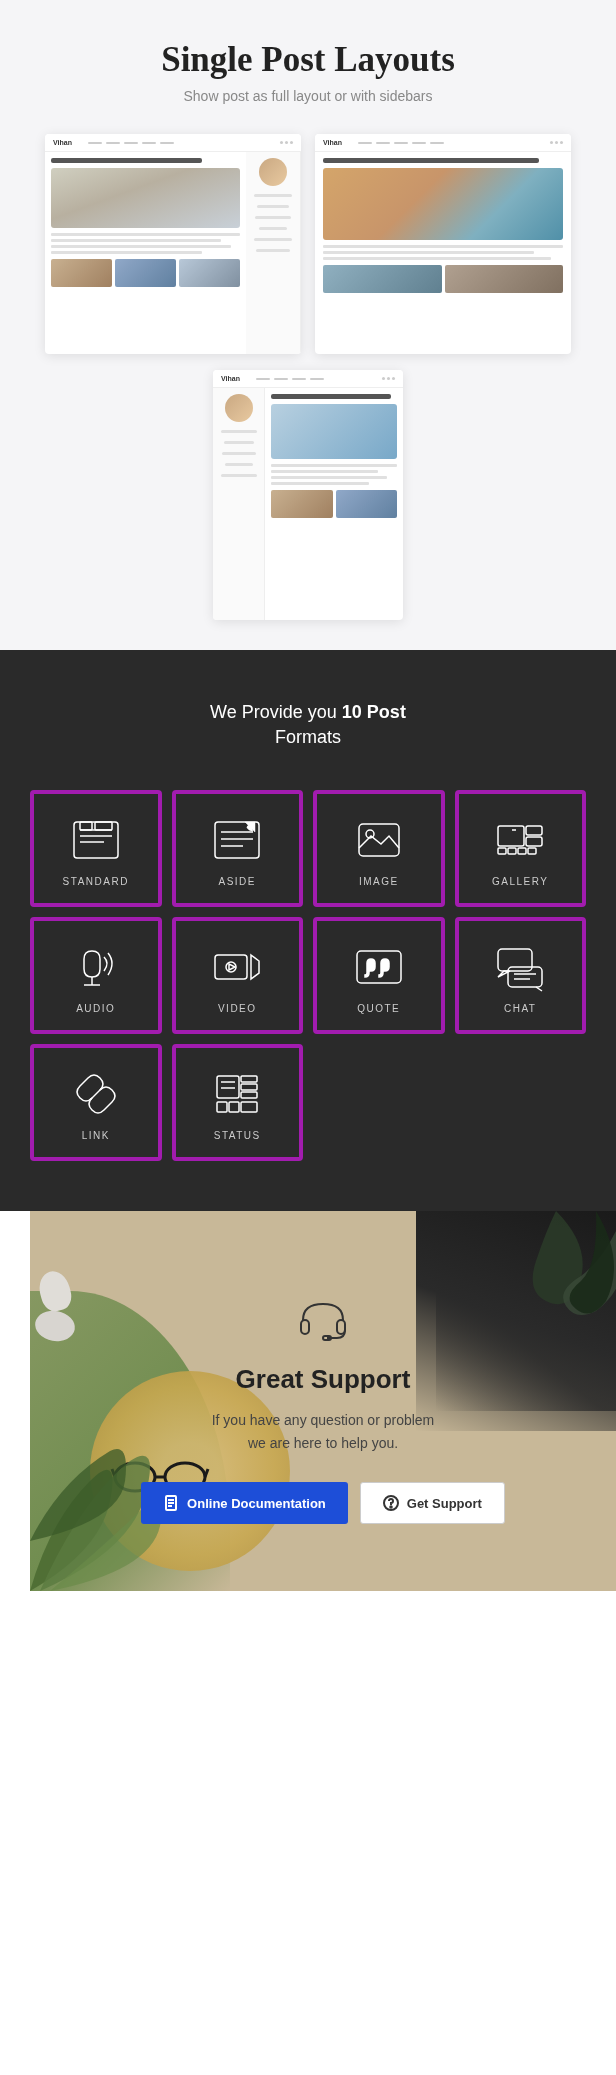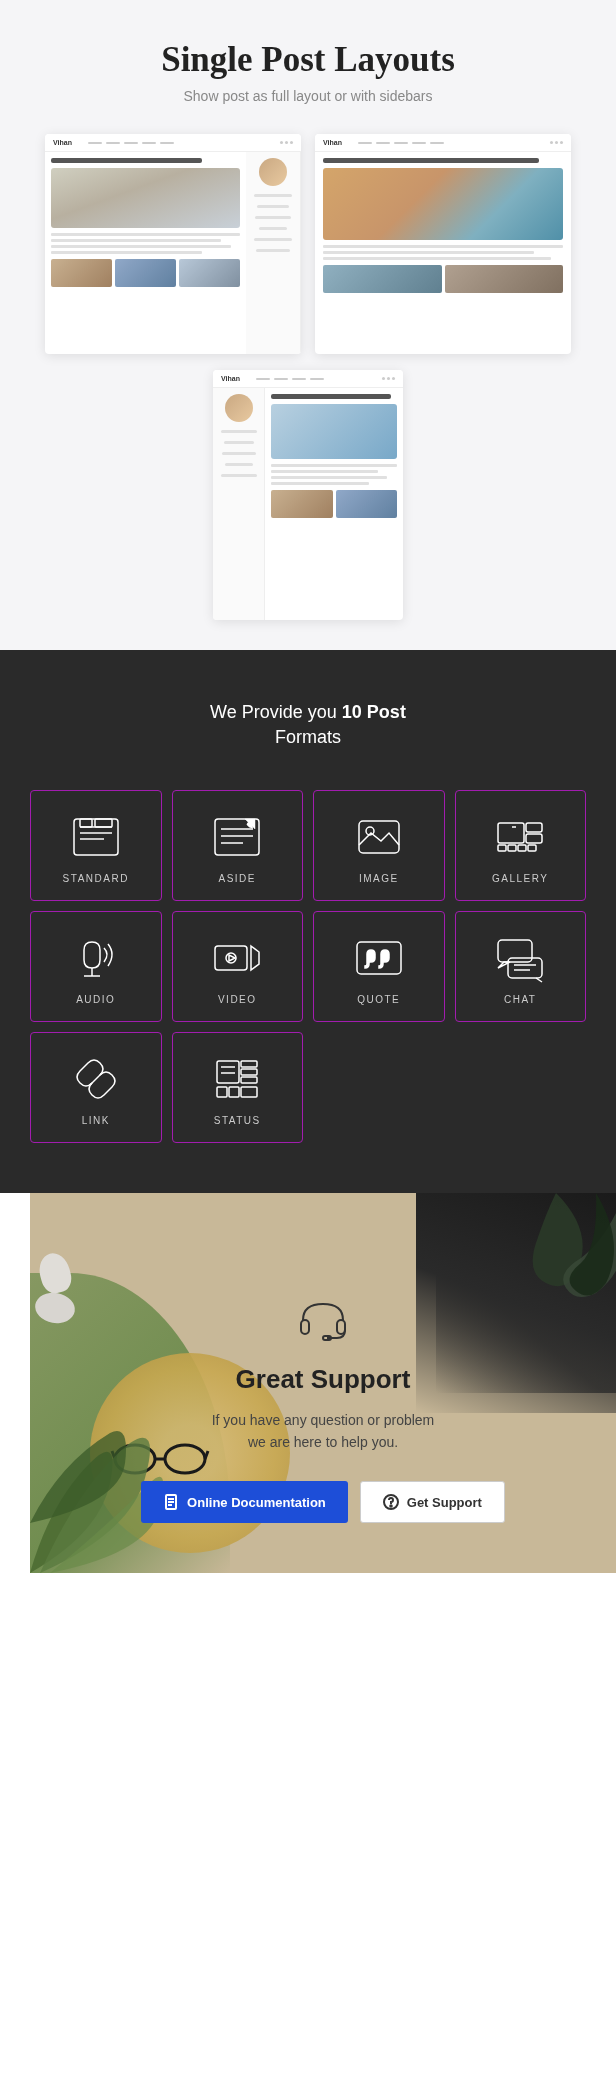--- a/index.html
+++ b/index.html
@@ -192,21 +192,21 @@
       gap: 10px;
       max-width: 560px;
       margin: 0 auto;
     }
     .format-item {
       display: flex;
       flex-direction: column;
       align-items: center;
       justify-content: center;
       padding: 20px 10px 16px;
-      border: 1px solid #a21caf;
+      border: 4px solid #a21caf;
       border-radius: 4px;
       cursor: pointer;
       transition: border-color 0.2s;
     }
     .format-icon {
       width: 52px; height: 52px;
       margin-bottom: 10px;
       display: flex;
       align-items: center;
       justify-content: center;
@@ -226,21 +226,21 @@
     }
 
     
     .section-support {
       position: relative;
       min-height: 380px;
       overflow: hidden;
       display: flex;
       flex-direction: column;
       align-items: center;
-      justify-content: flex-end;
+      justify-content: center;
       padding: 64px 40px 50px;
       text-align: center;
       margin-left: 30px;
     }
     .support-bg {
       position: absolute;
       inset: 0;
       background: #c8b898;
       z-index: 0;
     }

